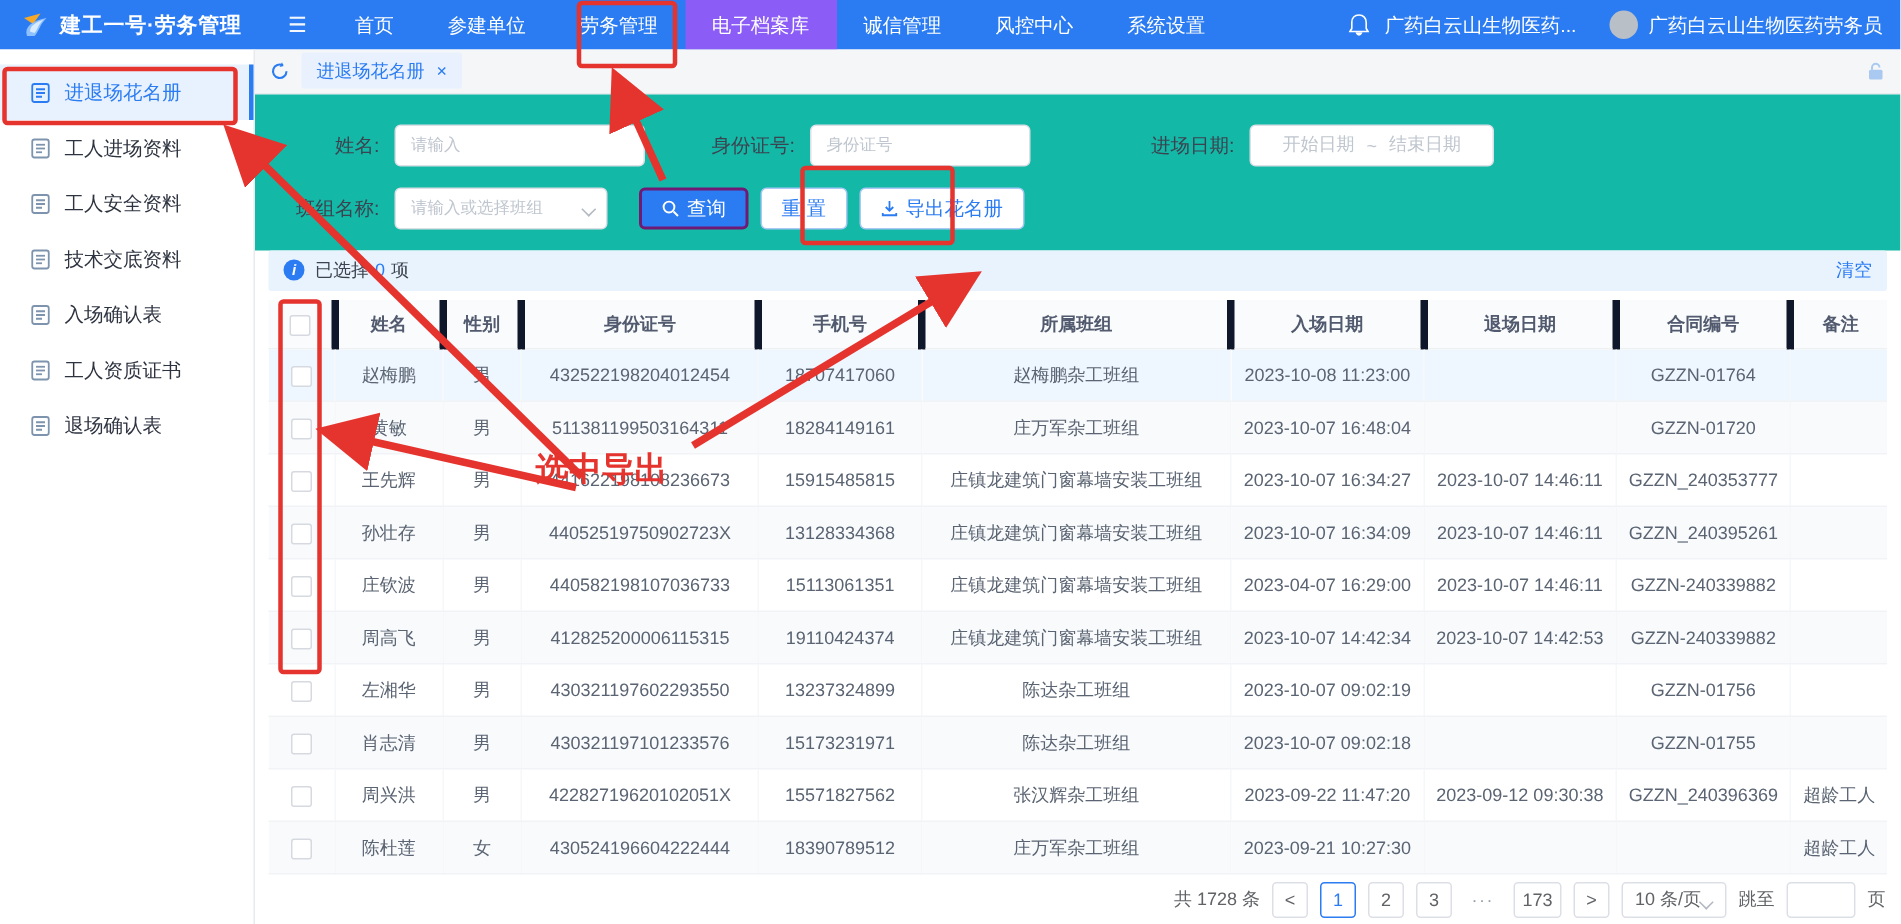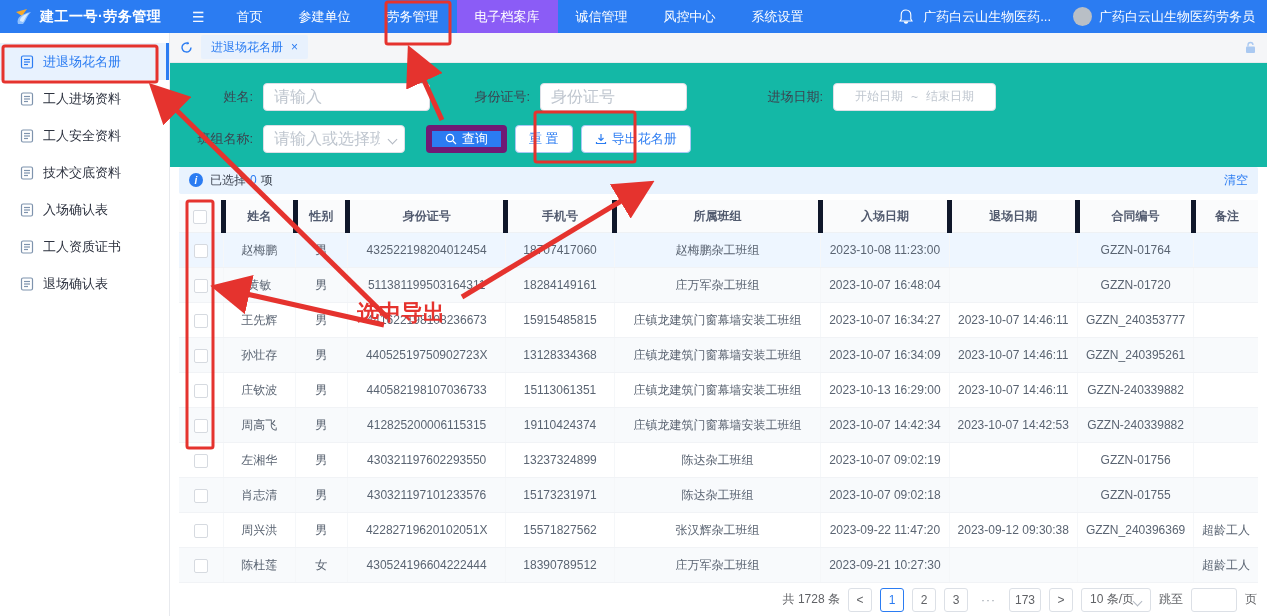--- a/index.html
+++ b/index.html
@@ -34,31 +34,31 @@
   .refresh-icon { width:13px; height:13px; margin-right:8px; }
   .tab { background:#e8f1fd; color:#2b7cf2; height:24px; display:flex; align-items:center; padding:0 10px; border-radius:2px; font-size:12px; cursor:pointer; }
   .tab .close { margin-left:8px; font-size:12px; }
   .lock-icon { margin-left:auto; width:13px; height:13px; }
 
   
   .filters { background:#14b8a6; padding:20px 9px 14px 9px; }
   .filter-row { display:flex; align-items:center; }
   .filter-row + .filter-row { margin-top:14px; }
   .f-label { width:74px; text-align:right; margin-right:10px; color:#3c4350; white-space:nowrap; }
-  .f-input { height:28px; border:1px solid #dcdfe6; border-radius:4px; padding:0 10px; font-size:16px; color:#606266; width:167px; background:#fff; font-family:inherit; }
+  .f-input { height:28px; border:1px solid #dcdfe6; border-radius:4px; padding:0 10px; font-size:11px; color:#606266; width:167px; background:#fff; font-family:inherit; }
   .f-input::placeholder { color:#bfc6cf; }
   .grp-id { margin-left:26px; }
   .grp-date { margin-left:62px; }
   .date-range { width:163px; height:28px; border:1px solid #dcdfe6; border-radius:4px; display:flex; align-items:center; justify-content:center; color:#bfc6cf; font-size:12px; gap:8px; background:#fff; }
   .select-box { position:relative; width:142px; }
   .select-box .f-input { width:100%; padding-right:24px; }
   .chev { position:absolute; right:9px; top:11px; width:7px; height:7px; border-right:1px solid #b2b8c2; border-bottom:1px solid #b2b8c2; transform:rotate(45deg); pointer-events:none; }
   .btns { display:flex; align-items:center; margin-left:21px; }
   .btn { height:28px; border-radius:4px; display:inline-flex; align-items:center; justify-content:center; font-size:13px; cursor:pointer; padding:0 13px; white-space:nowrap; }
-  .btn-primary { background:#2b7cf2; color:#fff; border:6px solid #701a75; }
+  .btn-primary { background:#2b7cf2; color:#fff; border:2px solid #701a75; }
   .btn-outline { background:#fff; color:#2b7cf2; border:1px solid #a9c8f5; margin-left:8px; }
   .btn .bicon { margin-right:5px; display:inline-flex; }
 
   
   .selbar { margin:0 9px; height:30px; background:#e9f3fe; border-radius:2px; display:flex; align-items:center; padding:0 10px; font-size:12px; color:#3c4350; }
   .info-icon { width:14px; height:14px; border-radius:50%; background:#2b7cf2; color:#fff; font-size:10px; font-style:italic; font-weight:bold; display:flex; align-items:center; justify-content:center; margin-right:7px; flex:none; }
   .sel-count { color:#2b7cf2; margin:0 4px; }
   .clear-link { margin-left:auto; color:#2b7cf2; cursor:pointer; }
 
   
@@ -341,21 +341,21 @@
                 <td>GZZN_240395261</td>
                 <td></td>
               </tr>
               <tr>
                 <td><input class="cb" type="checkbox" style=""></td>
                 <td>庄钦波</td>
                 <td>男</td>
                 <td>440582198107036733</td>
                 <td>15113061351</td>
                 <td>庄镇龙建筑门窗幕墙安装工班组</td>
-                <td>2023-10-13 16:29:00</td>
+                <td>2023-04-07 16:29:00</td>
                 <td>2023-10-07 14:46:11</td>
                 <td>GZZN-240339882</td>
                 <td></td>
               </tr>
               <tr class="stripe">
                 <td><input class="cb" type="checkbox" style=""></td>
                 <td>周高飞</td>
                 <td>男</td>
                 <td>412825200006115315</td>
                 <td>19110424374</td>

